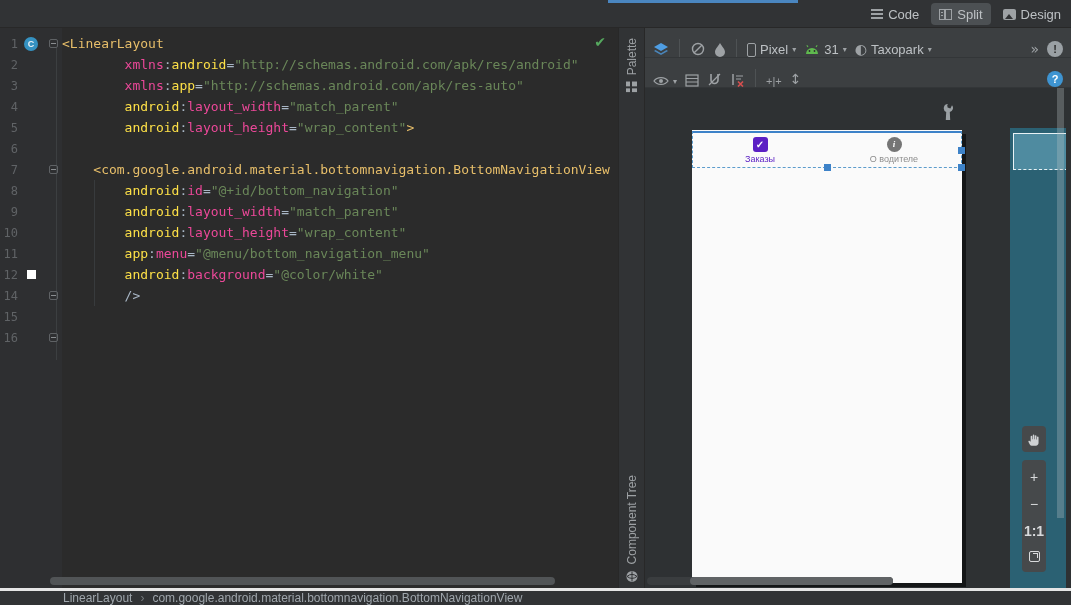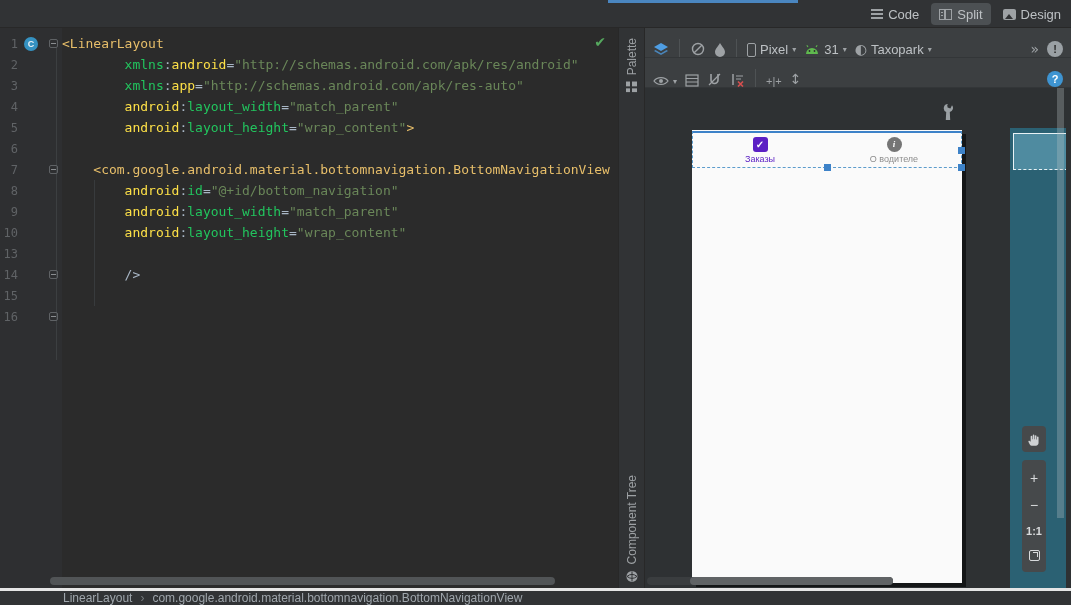--- a/index.html
+++ b/index.html
@@ -29,21 +29,21 @@
   .code-lines { position:absolute; left:0; top:5px; right:0; }
   .cl { display:flex; height:21px; align-items:center; font-family:"DejaVu Sans Mono", monospace; font-size:13px; white-space:pre; }
   .ln { width:18px; text-align:right; color:#606366; font-size:12px; flex:0 0 18px; }
   .lic { width:26px; flex:0 0 26px; display:flex; justify-content:center; align-items:center; }
   .lfold { width:18px; flex:0 0 18px; display:flex; justify-content:center; align-items:center; }
   .lcode { flex:1; overflow:hidden; }
   .cbadge { width:14px; height:14px; border-radius:50%; background:#3592c2; color:#eaf3f8; font:bold 9px "Liberation Sans",sans-serif; display:flex; align-items:center; justify-content:center; }
   .swatch { width:9px; height:9px; background:#ffffff; display:block; }
   .foldbox { width:9px; height:9px; border:1px solid #5f6265; border-radius:2px; position:relative; display:block; }
   .foldbox::after { content:''; position:absolute; left:1px; right:1px; top:3px; height:1px; background:#8a8d90; }
-  .c-tag { color:#e8bf6a; } .c-ns { color:#fde047; } .c-attr { color:#22c55e; }
+  .c-tag { color:#e8bf6a; } .c-ns { color:#fde047; } .c-attr { color:#ec4899; }
   .c-str { color:#6a8759; } .c-plain { color:#a9b7c6; }
   .fold-line { position:absolute; left:56px; top:20px; height:312px; width:1px; background:#3c3f41; }
   .indent-guide { position:absolute; left:94px; top:152px; height:126px; width:1px; background:#383b3d; }
   .inspect-check { position:absolute; top:6px; right:12px; color:#55a85e; font-size:14px; }
   .code-hscroll { position:absolute; top:549px; left:50px; width:505px; height:8px; background:#515456; border-radius:4px; }
 
   
   .stripe { width:27px; background:#313335; border-left:1px solid #282828; border-right:1px solid #282828; display:flex; flex-direction:column; justify-content:space-between; align-items:center; padding:10px 0 6px 0; }
   .stripe-tab { writing-mode:vertical-rl; transform:rotate(180deg); display:flex; align-items:center; gap:6px; color:#9da1a4; font-size:12px; cursor:default; }
   .pal-icon, .ct-icon { transform:rotate(90deg); display:inline-flex; }
@@ -74,21 +74,21 @@
   .handle { position:absolute; width:7px; height:7px; background:#3d82c8; }
   .h-bc { left:calc(50% - 3px); bottom:-4px; } .h-br { right:-4px; bottom:-4px; } .h-rc { right:-4px; top:14px; }
 
   .blueprint { position:absolute; left:365px; top:40px; width:56px; height:460px; background:#2b6173; overflow:hidden; }
   .bp-select { position:absolute; left:3px; right:-2px; top:5px; height:37px; background:#4f8ba0; border:1px solid #e8f2f5; border-bottom:1px dashed #e8f2f5; }
   .v-scroll { position:absolute; left:412px; top:0; width:7px; height:430px; background:rgba(185,195,200,0.3); }
 
   .pan-btn { position:absolute; left:377px; top:338px; width:24px; height:26px; background:#46494b; border-radius:4px; display:flex; align-items:center; justify-content:center; }
   .zoom-pill { position:absolute; left:377px; top:372px; width:24px; height:112px; background:#46494b; border-radius:4px; display:flex; flex-direction:column; align-items:center; justify-content:space-around; padding:4px 0; }
   .zbtn { color:#d8dadc; font-size:14px; line-height:1; cursor:default; }
-  .zbtn.small { font-size:11px; font-weight:bold; }
+  .zbtn.small { font-size:14px; font-weight:bold; }
   .fit-icon { width:11px; height:11px; border:1.5px solid #d8dadc; border-radius:2px; position:relative; }
   .fit-icon::after { content:''; position:absolute; right:1px; top:1px; width:4px; height:4px; border-top:1.5px solid #d8dadc; border-right:1.5px solid #d8dadc; }
   .surf-hscroll-track { position:absolute; bottom:3px; left:2px; width:246px; height:8px; background:#3a3d3f; border-radius:4px; }
   .surf-hscroll-thumb { position:absolute; bottom:3px; left:45px; width:203px; height:8px; background:#606365; border-radius:4px; }
 
   
   .bottombar { height:17px; background:#313335; border-top:3px solid #e5e5e5; display:flex; align-items:center; padding-left:63px; gap:8px; font-size:12px; color:#9fa6ac; }
   .crumb-sep { color:#74797d; }
 </style>
 </head>
@@ -124,21 +124,22 @@
           <div class="cl"><span class="ln">1</span><span class="lic"><span class="cbadge">C</span></span><span class="lfold"><span class="foldbox"></span></span><span class="lcode"><span class="c-tag">&lt;LinearLayout</span></span></div>
           <div class="cl"><span class="ln">2</span><span class="lic"></span><span class="lfold"></span><span class="lcode"><span class="c-attr">        xmlns</span><span class="c-plain">:</span><span class="c-ns">android</span><span class="c-plain">=</span><span class="c-str">"http://schemas.android.com/apk/res/android"</span></span></div>
           <div class="cl"><span class="ln">3</span><span class="lic"></span><span class="lfold"></span><span class="lcode"><span class="c-attr">        xmlns</span><span class="c-plain">:</span><span class="c-ns">app</span><span class="c-plain">=</span><span class="c-str">"http://schemas.android.com/apk/res-auto"</span></span></div>
           <div class="cl"><span class="ln">4</span><span class="lic"></span><span class="lfold"></span><span class="lcode"><span class="c-ns">        android</span><span class="c-plain">:</span><span class="c-attr">layout_width</span><span class="c-plain">=</span><span class="c-str">"match_parent"</span></span></div>
           <div class="cl"><span class="ln">5</span><span class="lic"></span><span class="lfold"></span><span class="lcode"><span class="c-ns">        android</span><span class="c-plain">:</span><span class="c-attr">layout_height</span><span class="c-plain">=</span><span class="c-str">"wrap_content"</span><span class="c-tag">&gt;</span></span></div>
           <div class="cl"><span class="ln">6</span><span class="lic"></span><span class="lfold"></span><span class="lcode"></span></div>
           <div class="cl"><span class="ln">7</span><span class="lic"></span><span class="lfold"><span class="foldbox"></span></span><span class="lcode"><span class="c-tag">    &lt;com.google.android.material.bottomnavigation.BottomNavigationView</span></span></div>
           <div class="cl"><span class="ln">8</span><span class="lic"></span><span class="lfold"></span><span class="lcode"><span class="c-ns">        android</span><span class="c-plain">:</span><span class="c-attr">id</span><span class="c-plain">=</span><span class="c-str">"@+id/bottom_navigation"</span></span></div>
           <div class="cl"><span class="ln">9</span><span class="lic"></span><span class="lfold"></span><span class="lcode"><span class="c-ns">        android</span><span class="c-plain">:</span><span class="c-attr">layout_width</span><span class="c-plain">=</span><span class="c-str">"match_parent"</span></span></div>
           <div class="cl"><span class="ln">10</span><span class="lic"></span><span class="lfold"></span><span class="lcode"><span class="c-ns">        android</span><span class="c-plain">:</span><span class="c-attr">layout_height</span><span class="c-plain">=</span><span class="c-str">"wrap_content"</span></span></div>
-          <div class="cl"><span class="ln">13</span><span class="lic"></span><span class="lfold"></span><span class="lcode"></span></div>
+          <div class="cl"><span class="ln">11</span><span class="lic"></span><span class="lfold"></span><span class="lcode"><span class="c-ns">        app</span><span class="c-plain">:</span><span class="c-attr">menu</span><span class="c-plain">=</span><span class="c-str">"@menu/bottom_navigation_menu"</span></span></div>
+          <div class="cl"><span class="ln">12</span><span class="lic"><span class="swatch"></span></span><span class="lfold"></span><span class="lcode"><span class="c-ns">        android</span><span class="c-plain">:</span><span class="c-attr">background</span><span class="c-plain">=</span><span class="c-str">"@color/white"</span></span></div>
           <div class="cl"><span class="ln">14</span><span class="lic"></span><span class="lfold"><span class="foldbox"></span></span><span class="lcode"><span class="c-plain">        /&gt;</span></span></div>
           <div class="cl"><span class="ln">15</span><span class="lic"></span><span class="lfold"></span><span class="lcode"></span></div>
           <div class="cl"><span class="ln">16</span><span class="lic"></span><span class="lfold"><span class="foldbox"></span></span></div>
         </div>
       <div class="inspect-check">✔</div>
       <div class="code-hscroll"></div>
     </div>
 
     <div class="stripe">
       <div class="stripe-tab">

